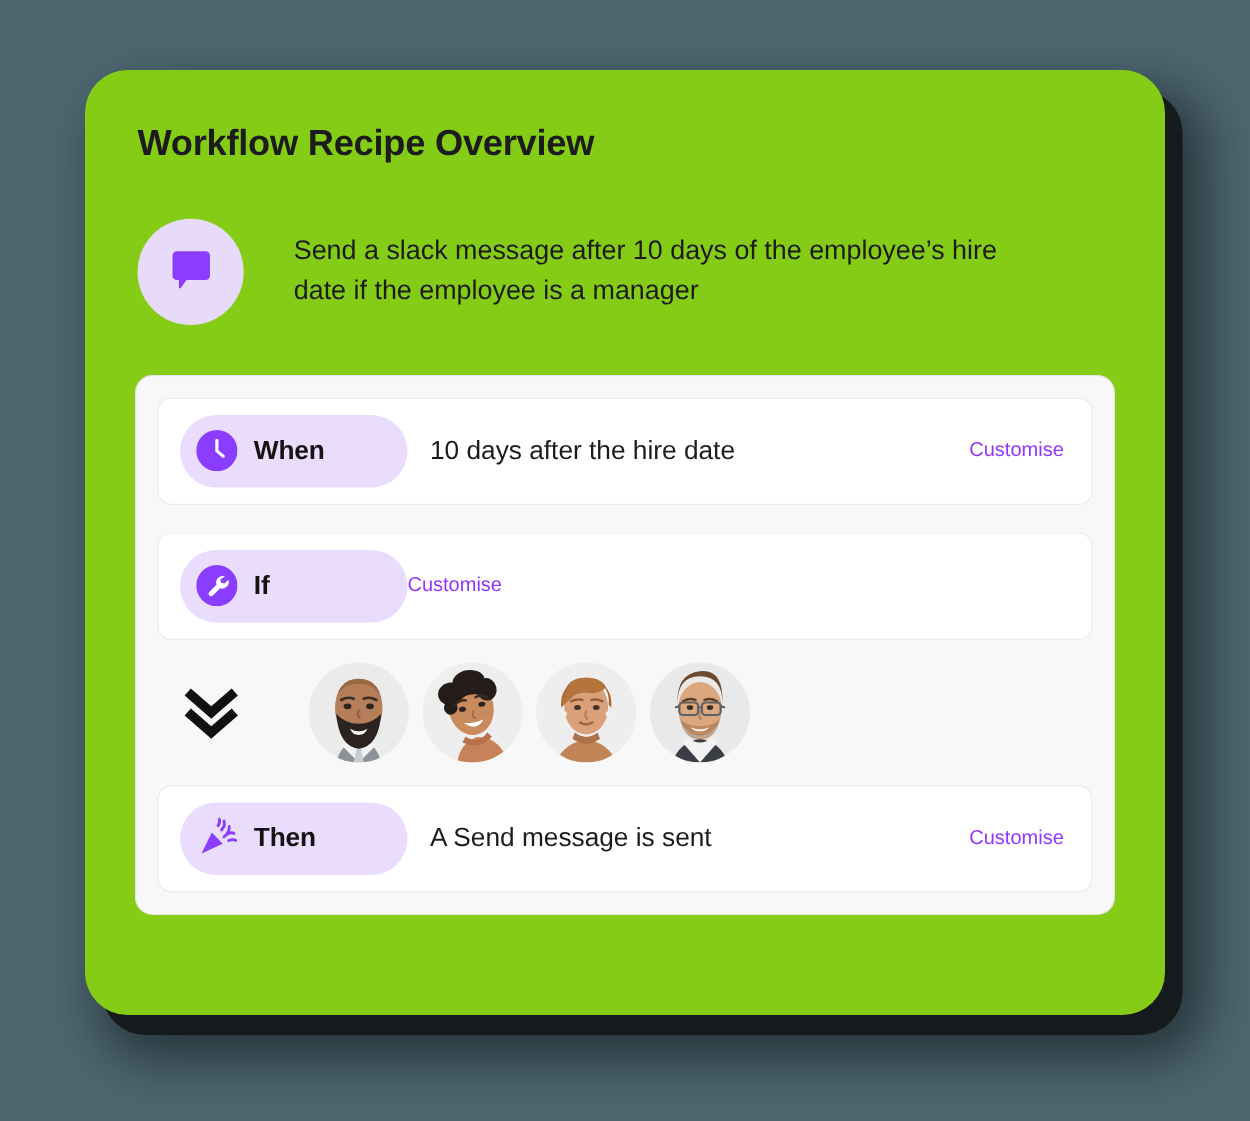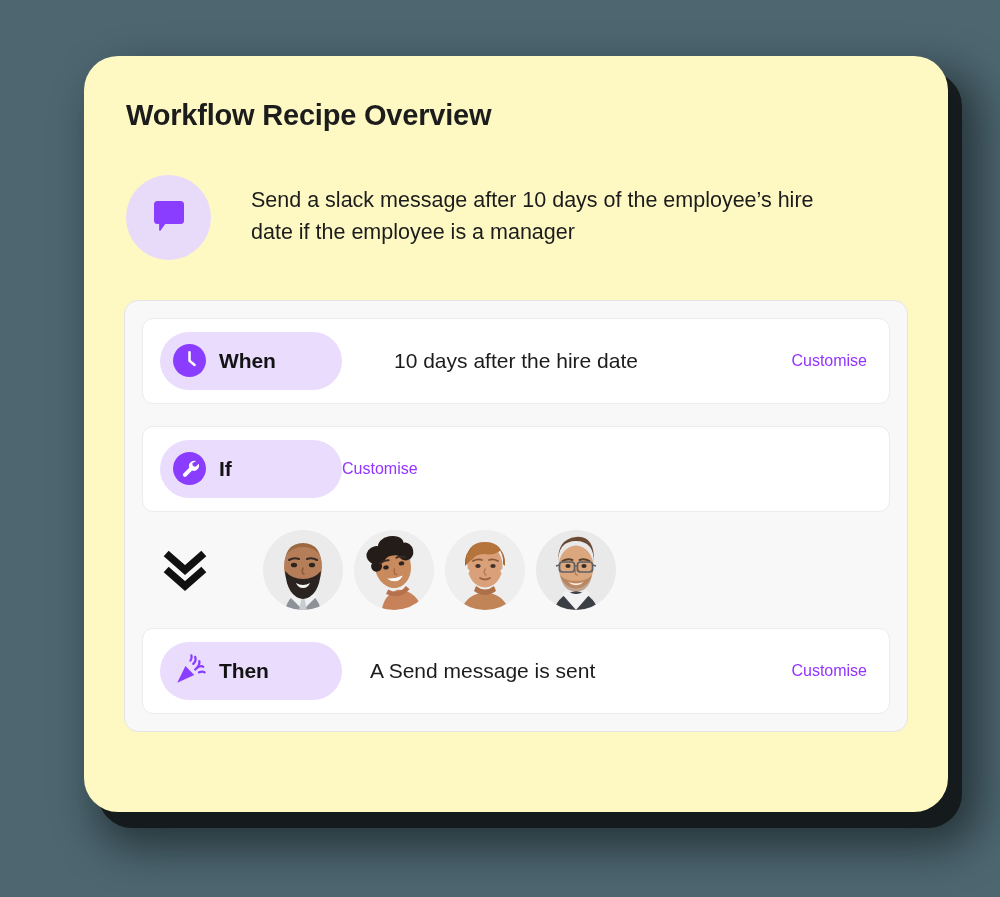--- a/index.html
+++ b/index.html
@@ -21,27 +21,26 @@
     justify-content: center;
   }
 
   
   .card {
     position: absolute;
     left: 68px;
     top: 56px;
     width: 864px;
     height: 756px;
-    background: #fef9c3;
+    background: #84cc16;
     border-radius: 34px;
     box-shadow:
       14px 16px 0 0 rgba(20,24,26,0.92),
       22px 26px 42px 10px rgba(10,14,16,0.55);
     padding: 38px 40px 0 40px;
-    margin-left: 16px;
   }
 
   .page-title {
     font-size: 29px;
     font-weight: 700;
     color: #1c1c1c;
     letter-spacing: -0.2px;
     line-height: 1.2;
     margin: 4px 0 0 2px;
   }
@@ -88,21 +87,21 @@
     background: #ffffff;
     border: 1.5px solid #ececec;
     border-radius: 11px;
     height: 86px;
     padding: 0 22px 0 17px;
   }
 
   .step-row + .chevron-row,
   .chevron-row + .step-row { margin-top: 0; align-items: center; }
 
-  .step-row.gap-below { margin-bottom: 22px; gap: 24px; }
+  .step-row.gap-below { margin-bottom: 22px; }
 
   .pill {
     flex: 0 0 auto;
     display: flex;
     align-items: center;
     gap: 13px;
     background: #e9dcfd;
     border-radius: 999px;
     height: 58px;
     min-width: 182px;
@@ -122,21 +121,21 @@
     font-size: 21px;
     font-weight: 700;
     color: #131313;
     letter-spacing: -0.1px;
   }
 
   .step-desc {
     flex: 1 1 auto;
     font-size: 21px;
     color: #1c1c1c;
-    padding-left: 28px;
+    padding-left: 18px;
   }
 
   .customise-link {
     flex: 0 0 auto;
     font-size: 16px;
     color: #9333ff;
     cursor: pointer;
     white-space: nowrap;
   }
 

